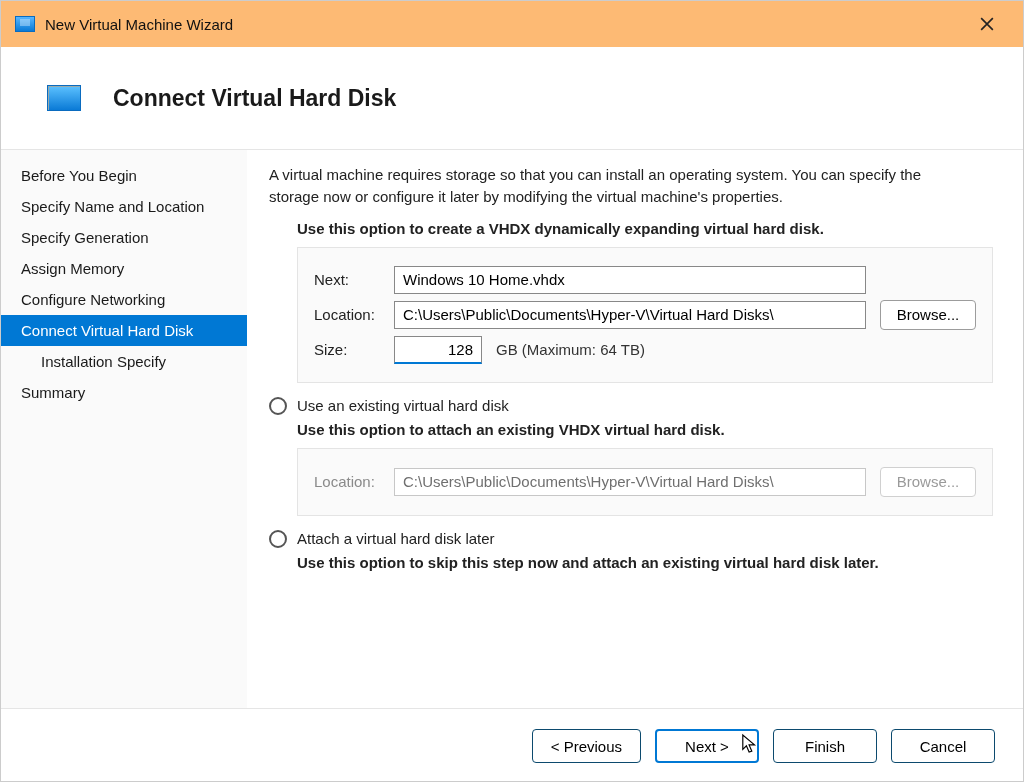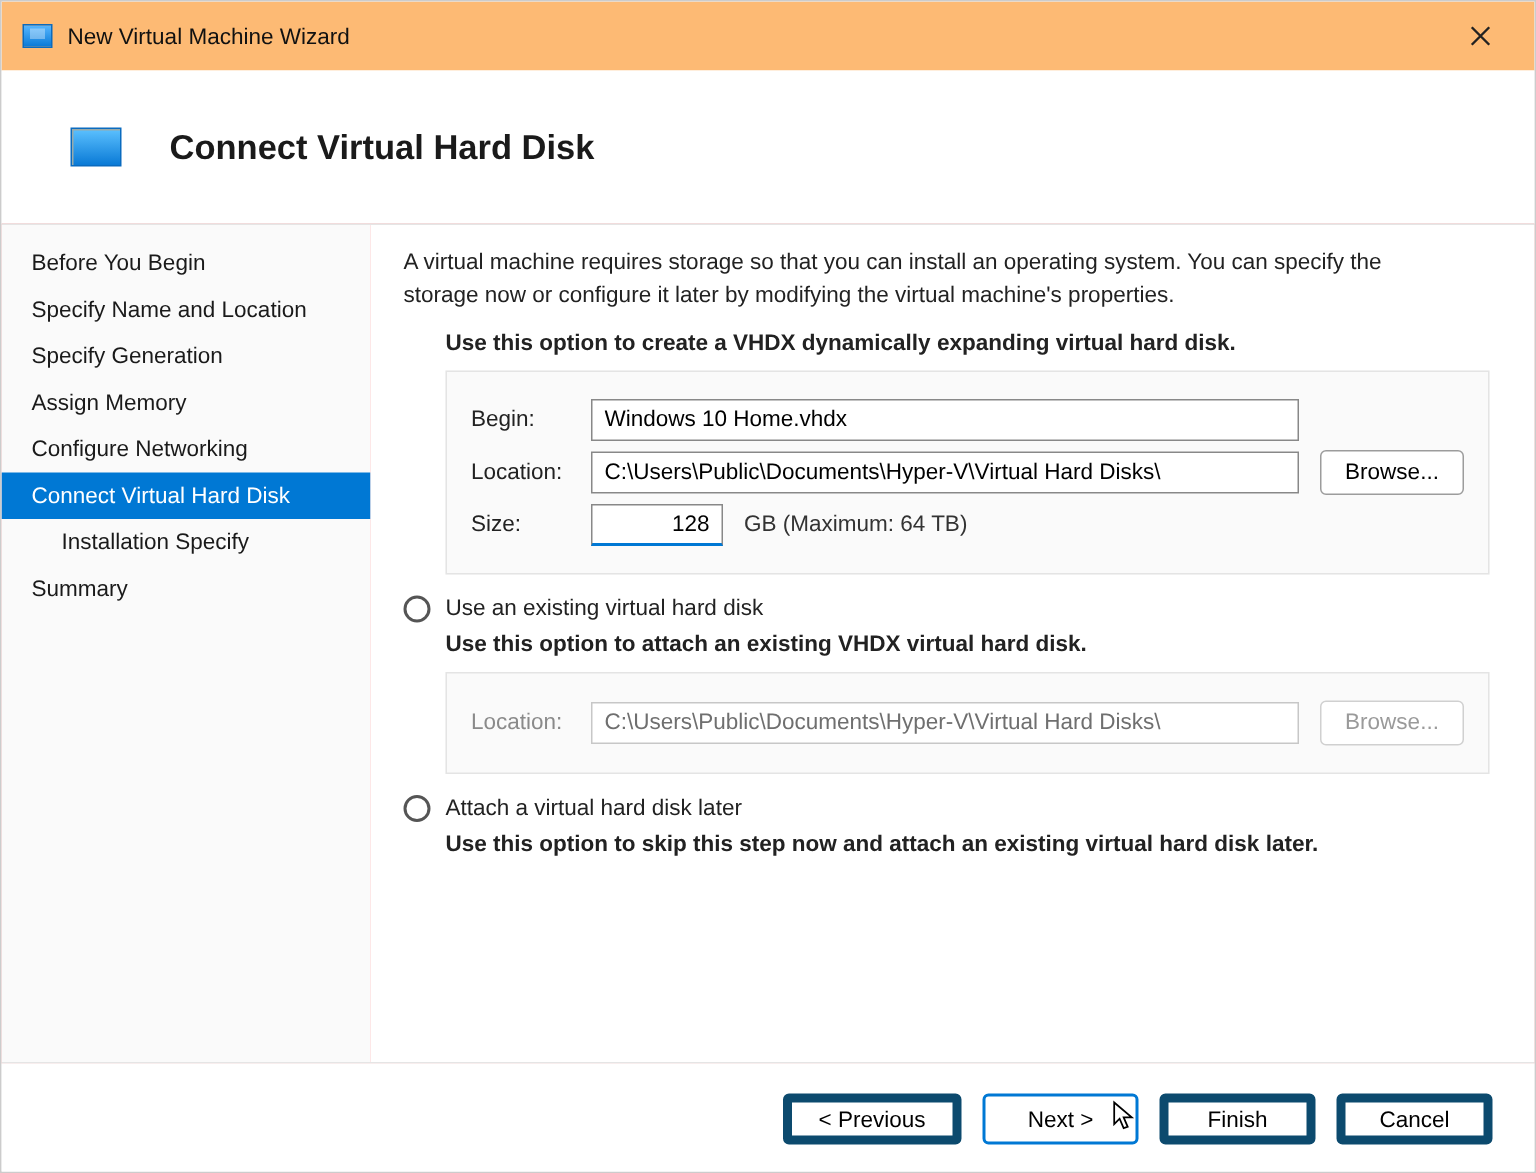--- a/index.html
+++ b/index.html
@@ -66,21 +66,21 @@
     color:#1a1a1a;
     margin:0;
   }
 
   
   .body {
     display:flex;
     height: calc(782px - 46px - 102px - 74px);
     border-top: 1px solid #e5e5e5;
     border-bottom: 1px solid #e5e5e5;
-    background: #fca5a5;
+    background: #8b5cf6;
   }
   .sidebar {
     width: 248px;
     background:#fafafa;
     padding-top: 10px;
   }
   .sidebar .step {
     padding: 7px 20px;
     font-size: 15px;
     color:#1a1a1a;
@@ -175,21 +175,21 @@
     display:flex;
     align-items:center;
     justify-content:flex-end;
     gap: 14px;
     padding: 0 28px;
     background:#fff;
   }
   .footer .spacer { flex:1; }
   .footer .wbtn {
     height:34px; min-width:104px; padding:0 18px;
-    background:#fff; border:6px solid #0c4a6e; border-radius:4px;
+    background:#fff; border:1px solid #0c4a6e; border-radius:4px;
     font-size:15px; font-family:inherit;
   }
   .footer .wbtn.primary { border:2px solid #0078d4; }
 
   .cursor {
     position:absolute;
     left: 740px;
     top: 732px;
     width:18px; height:22px;
     pointer-events:none;
@@ -225,21 +225,21 @@
       <div class="step">Summary</div>
     </div>
 
   <div class="content">
     <div class="intro">A virtual machine requires storage so that you can install an operating system. You can specify the storage now or configure it later by modifying the virtual machine's properties.</div>
 
     <div class="option-block">
       <div class="option-desc">Use this option to create a VHDX dynamically expanding virtual hard disk.</div>
       <div class="field-group">
         <div class="field-row">
-          <div class="lbl">Begin:</div>
+          <div class="lbl">Next:</div>
           <input class="txt name" value="Windows 10 Home.vhdx" style="">
         </div>
         <div class="field-row">
           <div class="lbl">Location:</div>
           <input class="txt loc" value="C:\Users\Public\Documents\Hyper-V\Virtual Hard Disks\" style="">
           <button class="btn">Browse...</button>
         </div>
         <div class="field-row">
           <div class="lbl">Size:</div>
           <input class="txt size" value="128" style="">

